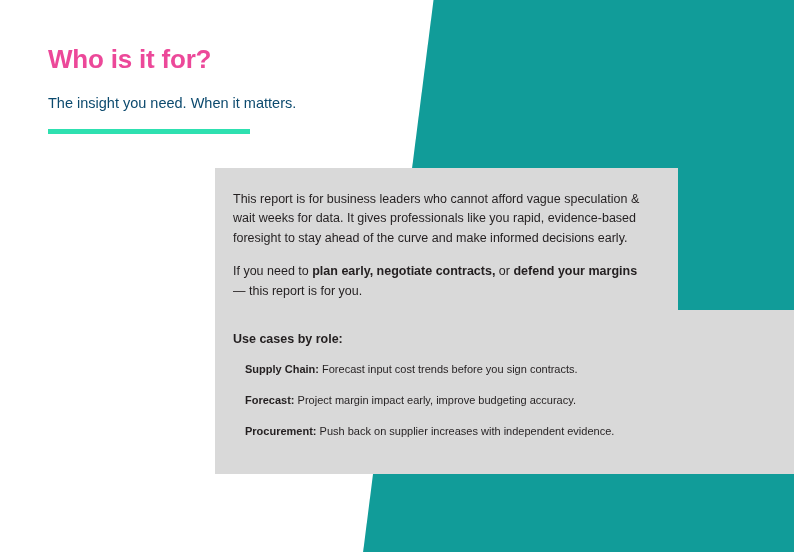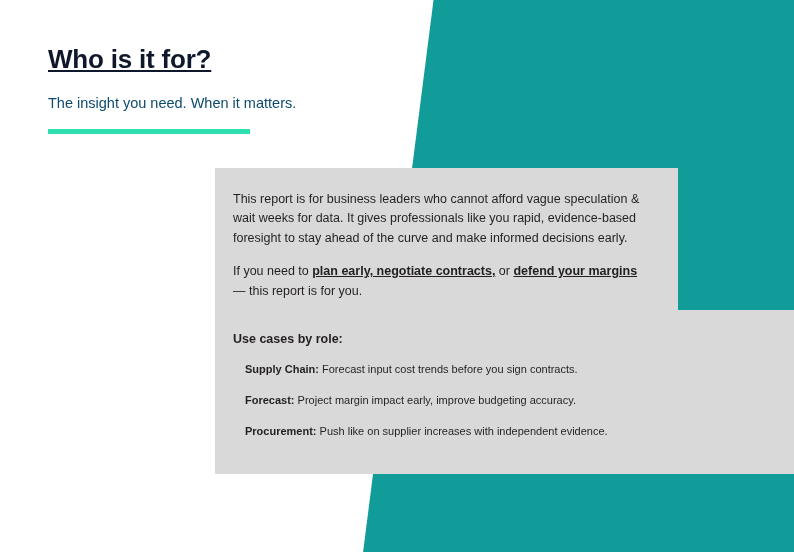--- a/index.html
+++ b/index.html
@@ -56,24 +56,23 @@
   .header {
     position: absolute;
     left: 48px;
     top: 44px;
     width: 430px;
   }
   .title {
     margin: 0;
     font-size: 26px;
     font-weight: bold;
-    color: #0f172a;
+    color: #ec4899;
     letter-spacing: -0.2px;
     line-height: 1.2;
-    text-decoration: underline;
   }
   .subtitle {
     margin: 20px 0 0 0;
     font-size: 14.5px;
     color: #0c4a6e;
     font-weight: normal;
   }
   .accent-rule {
     position: absolute;
     left: 48px;
@@ -117,21 +116,20 @@
     line-height: 1.6;
   }
   .panel .lead-row + .lead-row {
     margin-top: 13px;
   }
   .role {
     font-weight: bold;
   }
   .bold {
     font-weight: bold;
-    text-decoration: underline;
   }
   .uc-heading {
     font-weight: bold;
     font-size: 12.5px;
     margin: 0 0 14px 0;
   }
 </style>
 </head>
 <body>
 
@@ -152,17 +150,17 @@
   </div>
 
   <div class="panel panel-usecases">
     <p class="uc-heading">Use cases by role:</p>
 
     <p class="lead-row"><span class="role">Supply Chain:</span><span> Forecast input cost trends before you sign contracts.</span></p>
 
 
     <p class="lead-row"><span class="role">Forecast:</span><span> Project margin impact early, improve budgeting accuracy.</span></p>
 
-    <p class="lead-row"><span class="role">Procurement:</span><span> Push like on supplier increases with independent evidence.</span></p>
+    <p class="lead-row"><span class="role">Procurement:</span><span> Push back on supplier increases with independent evidence.</span></p>
   </div>
 
   <div class="bottom-band"></div>
 </div>
 
 </body></html>

